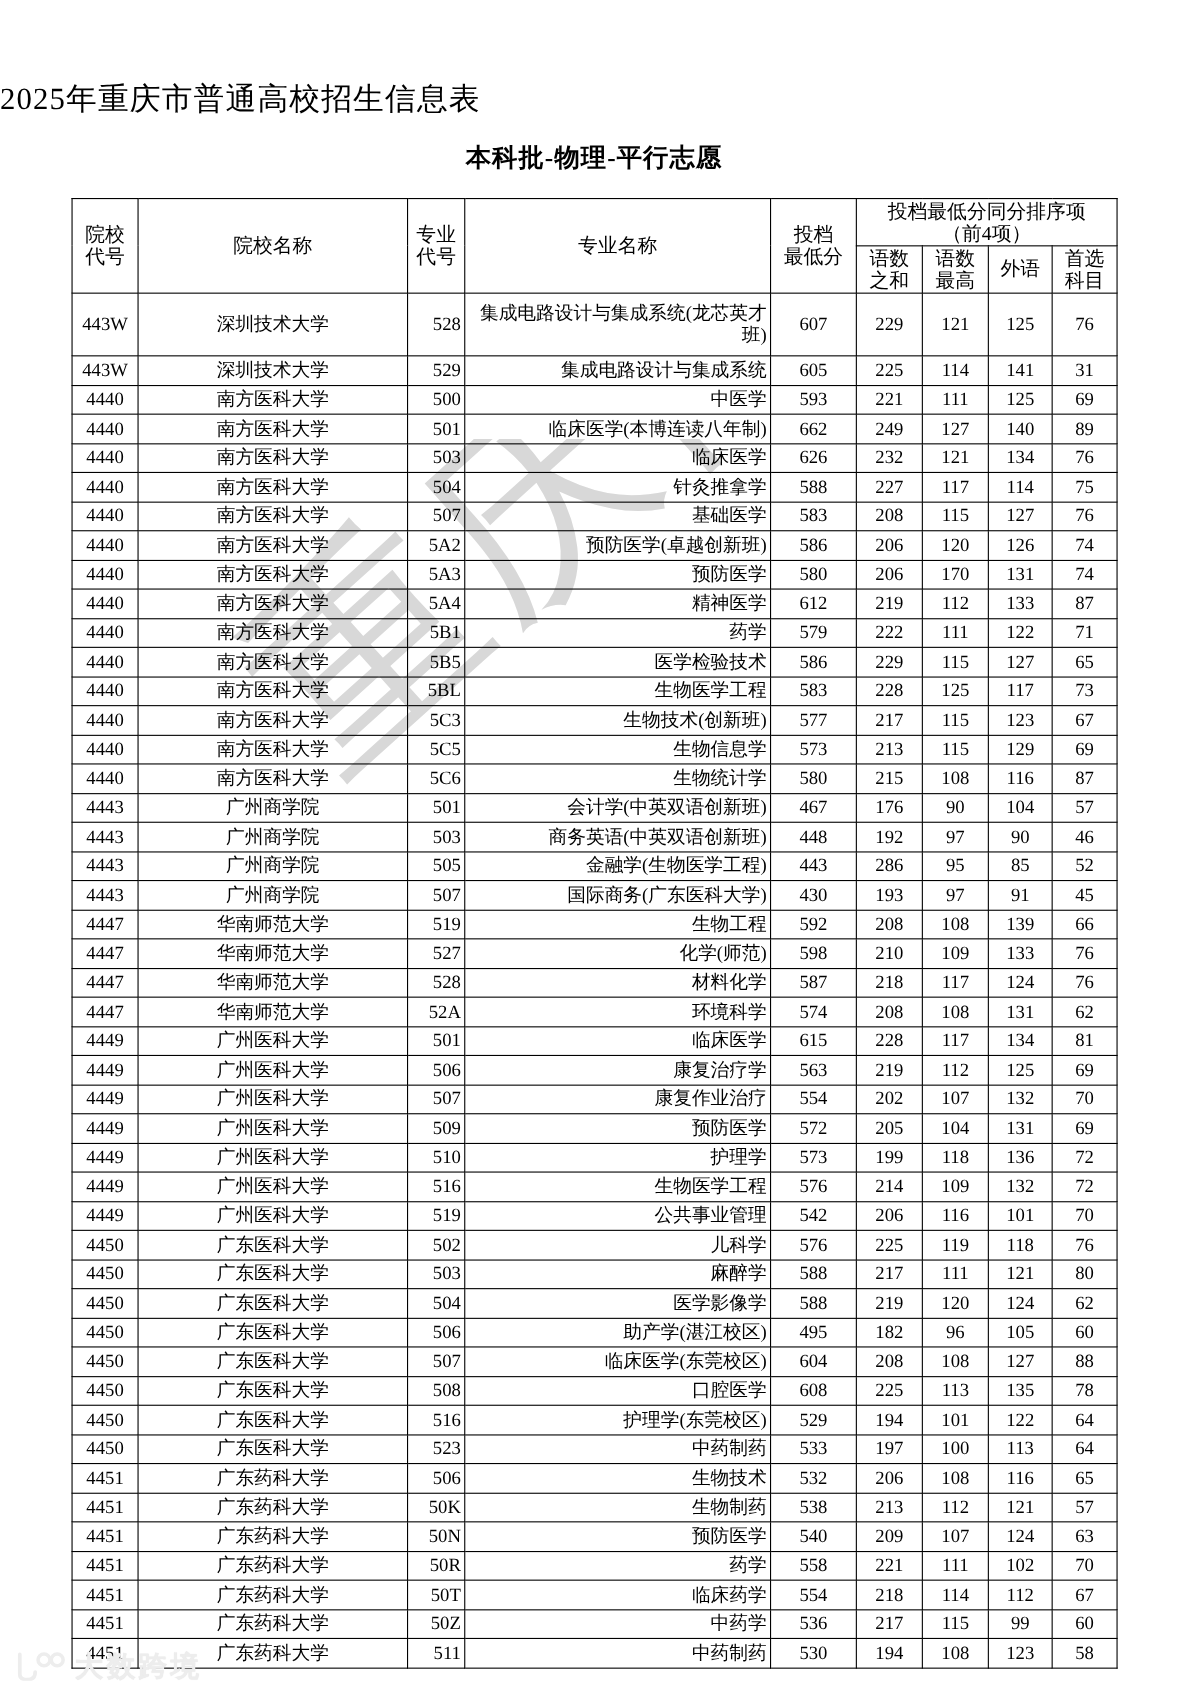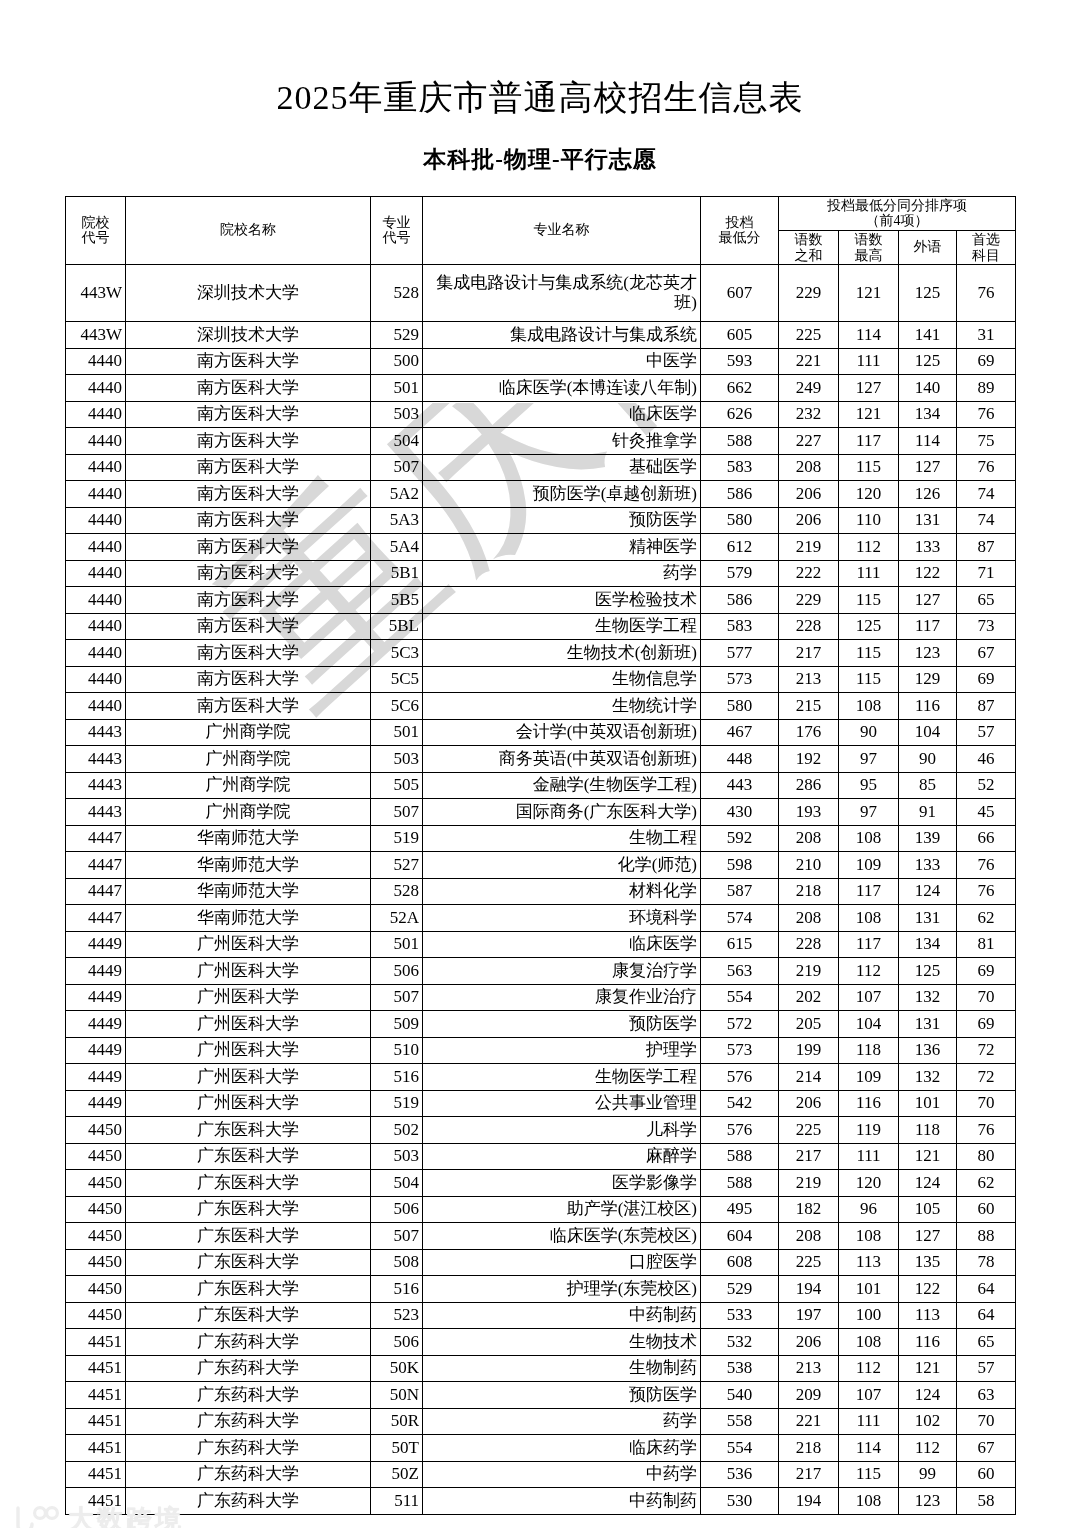--- a/index.html
+++ b/index.html
@@ -46,22 +46,22 @@
     white-space: nowrap;
     transform: rotate(-42deg);
     transform-origin: left top;
     font-weight: 400;
   }
 
   
   .doc-title {
     position: relative;
     z-index: 2;
-    text-align: center;
-    font-size: 34px;
+    text-align: left;
+    font-size: 28px;
     letter-spacing: 1px;
     padding-top: 52px;
     font-weight: 400;
     font-family: "Liberation Serif", "DejaVu Serif", serif;
   }
   .doc-subtitle {
     position: relative;
     z-index: 2;
     text-align: center;
     font-size: 23px;
@@ -90,38 +90,38 @@
     font-size: 17px;
     line-height: 1.18;
     padding: 1px 3px;
     background: transparent;
     font-weight: 400;
     font-family: "Liberation Serif", "DejaVu Serif", serif;
   }
   table.grades th {
     text-align: center;
     vertical-align: middle;
-    font-size: 14px;
+    font-size: 18px;
   }
   .th-stack {
     display: block;
     line-height: 1.12;
   }
   
   col.c-code      { width: 60px;  }
   col.c-school    { width: 245px; }
   col.c-major-cd  { width: 52px;  }
   col.c-major     { width: 278px; }
   col.c-score     { width: 78px;  }
   col.c-sum       { width: 60px;  }
   col.c-max       { width: 60px;  }
   col.c-foreign   { width: 58px;  }
   col.c-first     { width: 59px;  }
 
-  td.code   { text-align: right;   padding-left: 6px; }
+  td.code   { text-align: center;   padding-left: 6px; }
   td.school { text-align: center;   padding-left: 7px; }
   td.mcode  { text-align: right; }
   td.mname  { text-align: right;   padding-left: 5px; }
   td.num    { text-align: center; }
 
   tr.r-tall td { height: 54px; vertical-align: middle; }
   tr.r-norm td { height: 23.5px; vertical-align: middle; }
 
   
   .brand {
@@ -299,21 +299,21 @@
             <td class="num">126</td>
             <td class="num">74</td>
           </tr>
           <tr class="r-norm">
             <td class="code">4440</td>
             <td class="school">南方医科大学</td>
             <td class="mcode">5A3</td>
             <td class="mname">预防医学</td>
             <td class="num">580</td>
             <td class="num">206</td>
-            <td class="num">110</td>
+            <td class="num">170</td>
             <td class="num">131</td>
             <td class="num">74</td>
           </tr>
           <tr class="r-norm">
             <td class="code">4440</td>
             <td class="school">南方医科大学</td>
             <td class="mcode">5A4</td>
             <td class="mname">精神医学</td>
             <td class="num">612</td>
             <td class="num">219</td>

